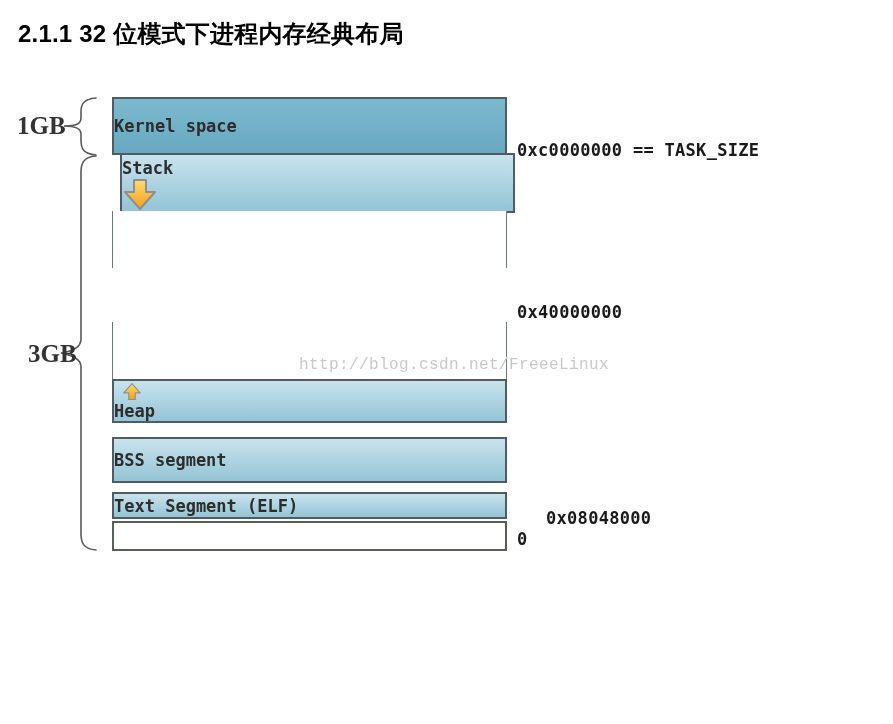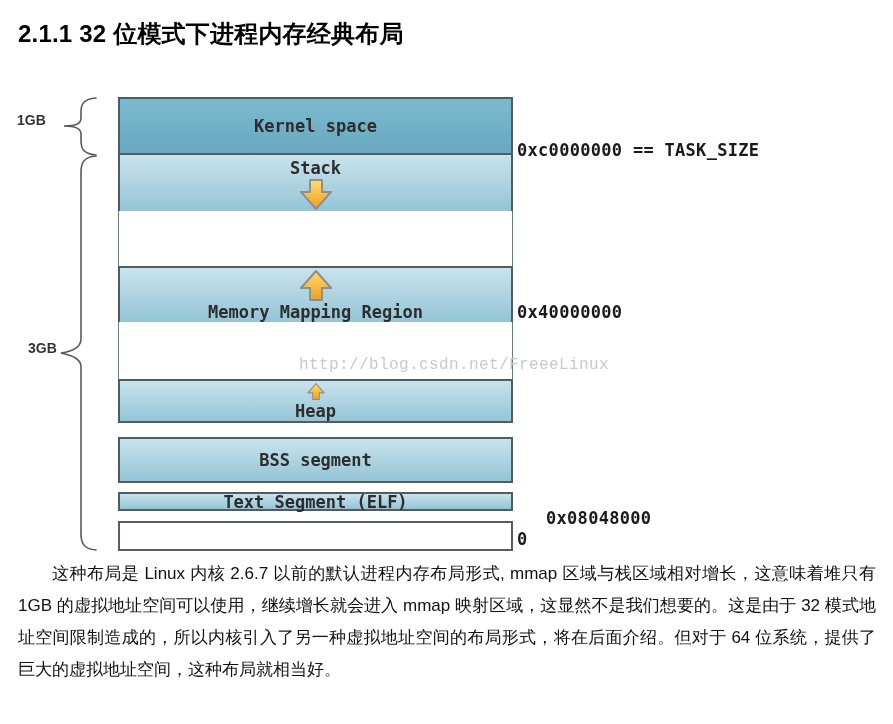--- a/index.html
+++ b/index.html
@@ -7,58 +7,58 @@
     position:relative;width:893px;height:724px;background:#ffffff;overflow:hidden;
     font-family:"Liberation Sans",sans-serif;color:#1a1a1a;padding-left:9px;
   }
   
   .doc-title{
     position:absolute;left:18px;top:18px;width:840px;
     font-size:24px;font-weight:bold;color:#000;letter-spacing:0.2px;
   }
   
   .seg{
-    position:absolute;left:118px;width:395px;box-sizing:border-box;
-    display:flex;flex-direction:column;align-items:center;justify-content:flex-start;
+    position:absolute;left:112px;width:395px;box-sizing:border-box;
+    display:flex;flex-direction:column;align-items:flex-start;justify-content:flex-start;
     font-family:"DejaVu Sans Mono","Liberation Mono",monospace;
     font-weight:bold;font-size:17px;color:#2d2d2d;
   }
   .seg.colored{border:2px solid #4e5c63;background:linear-gradient(180deg,#c9e3ec 0%,#94c4d6 100%);}
   .seg.kernel-fill{background:linear-gradient(180deg,#7db9cd 0%,#67a9c1 100%);}
   .seg.gap{border-left:1px solid #6a7d72;border-right:1px solid #6a7d72;background:#ffffff;}
   .seg.bottom-box{border:2px solid #566156;background:#ffffff;}
   .seg-kernel{top:97px;height:58px;justify-content:center;}
-  .seg-stack{top:153px;height:60px;}
+  .seg-stack{top:153px;height:60px;margin-left:8px;}
   .seg-gap1{top:211px;height:57px;}
   .seg-mmap{top:266px;height:58px;}
   .seg-gap2{top:322px;height:59px;}
   .seg-heap{top:379px;height:44px;}
   .seg-bss{top:437px;height:46px;justify-content:center;}
   .seg-data{top:464px;height:30px;justify-content:center;}
-  .seg-text{top:492px;height:19px;justify-content:center;}
+  .seg-text{top:492px;height:27px;justify-content:center;}
   .seg-bottom{top:521px;height:30px;}
   .seg-stack .seg-label{margin-top:3px;}
   .seg-stack .arrow{margin-top:1px;}
   .seg-mmap .arrow,.seg-heap .arrow{margin-top:2px;}
   .seg-mmap .seg-label,.seg-heap .seg-label{margin-top:1px;}
   
   .addr{
     position:absolute;left:517px;white-space:nowrap;
     font-family:"DejaVu Sans Mono","Liberation Mono",monospace;
     font-weight:bold;font-size:17px;color:#1a1a1a;letter-spacing:0.3px;
   }
   .addr-task{top:140px;}
   .addr-mmap{top:302px;}
   .addr-text{top:508px;margin-left:29px;}
   .addr-zero{top:529px;}
   
   .brace-svg{position:absolute;left:0;top:90px;}
   .brace-label{
-    position:absolute;font-size:14px;font-weight:bold;color:#333;
-    font-family:Liberation Sans, sans-serif;
+    position:absolute;font-size:25px;font-weight:bold;color:#333;
+    font-family:Liberation Serif, serif;
   }
   .brace-label-1gb{left:17px;top:112px;}
   .brace-label-3gb{left:28px;top:340px;}
   
   .watermark{
     position:absolute;left:299px;top:356px;width:320px;
     font-family:"Liberation Mono",monospace;font-size:16px;color:#c9c9c9;
     white-space:nowrap;letter-spacing:0.4px;
   }
   
@@ -94,32 +94,20 @@
           <stop offset="0" stop-color="#ffdc6e"></stop>
             <stop offset="1" stop-color="#f09f1e"></stop>
         </linearGradient>
       </defs>
       <path d="M12 1 H24 V13 H33 L18 30 L3 13 H12 Z" fill="url(#grad-down)" stroke="#8f8f8f" stroke-width="2" stroke-linejoin="round"></path>
     </svg>
   </div>
 
   <div class="seg gap seg-gap1"></div>
 
-  <div class="seg colored seg-mmap">
-    <svg class="arrow" width="36" height="31" viewBox="0 0 36 31" aria-hidden="true">
-      <defs>
-        <linearGradient id="grad-up1" x1="0" y1="0" x2="0" y2="1">
-          <stop offset="0" stop-color="#ffdc6e"></stop>
-            <stop offset="1" stop-color="#f09f1e"></stop>
-        </linearGradient>
-      </defs>
-      <path d="M18 1 L33 18 H24 V30 H12 V18 H3 Z" fill="url(#grad-up1)" stroke="#8f8f8f" stroke-width="2" stroke-linejoin="round"></path>
-    </svg>
-    <div class="seg-label">Memory Mapping Region</div>
-  </div>
 
   <div class="seg gap seg-gap2"></div>
 
   <div class="seg colored seg-heap">
     <svg class="arrow" width="36" height="31" viewBox="0 0 36 31" aria-hidden="true">
       <defs>
         <linearGradient id="grad-up2" x1="0" y1="0" x2="0" y2="1">
           <stop offset="0" stop-color="#ffdc6e"></stop>
             <stop offset="1" stop-color="#f09f1e"></stop>
         </linearGradient>
@@ -140,15 +128,14 @@
 
   <div class="seg bottom-box seg-bottom"></div>
 
   <div class="addr addr-task">0xc0000000 == TASK_SIZE</div>
   <div class="addr addr-mmap">0x40000000</div>
   <div class="addr addr-text">0x08048000</div>
   <div class="addr addr-zero">0</div>
 
   <div class="watermark">http://blog.csdn.net/FreeeLinux</div>
 
-  <div class="body-text">这种布局是 Linux 内核 2.6.7 以前的默认进程内存布局形式, mmap 区域与栈区域相对增长，这意味着堆只有 1GB 的虚拟地址空间可以使用，继续增长就会进入 mmap 映射区域，这显然不是我们想要的。这是由于 32 模式地址空间限制造成的，所以内核引入了另一种虚拟地址空间的布局形式，将在后面介绍。但对于 64 位系统，提供了巨大的虚拟地址空间，这种布局就相当好。</div>
 
 </div>
 
 </body></html>

